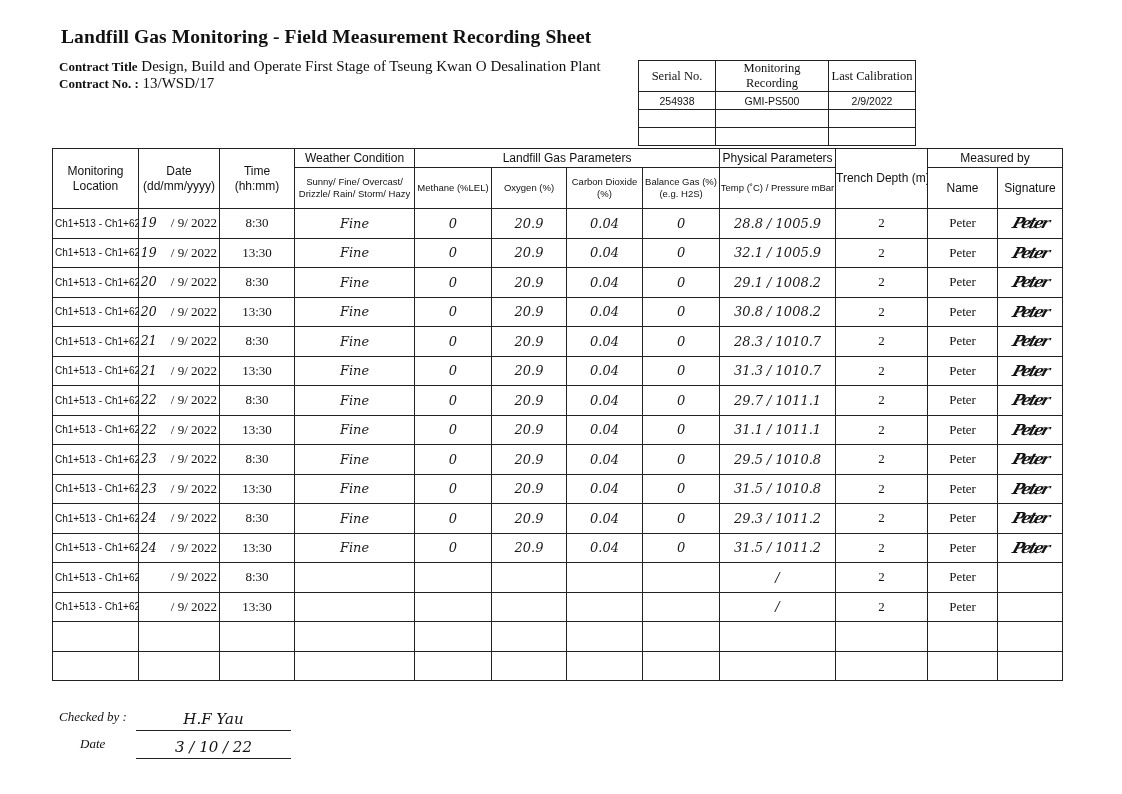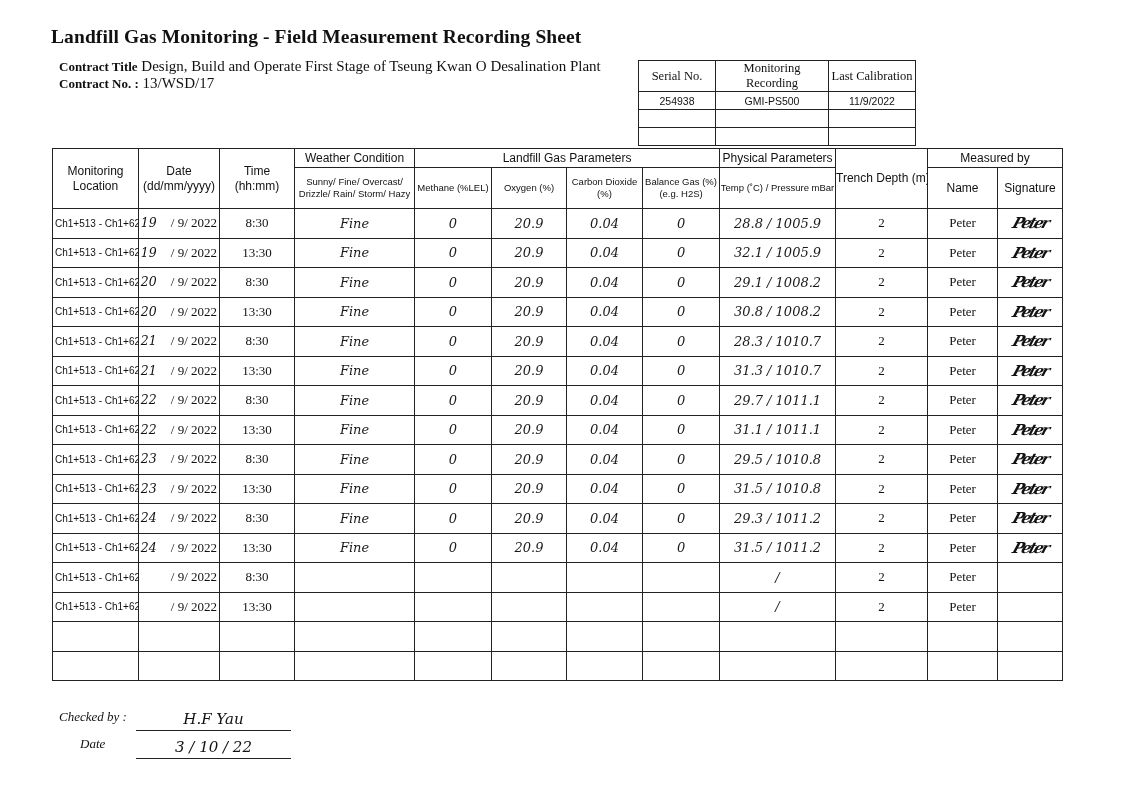--- a/index.html
+++ b/index.html
@@ -10,21 +10,21 @@
     body {
       width: 1122px;
       height: 794px;
       position: relative;
       overflow: hidden;
       font-family: "Liberation Sans", sans-serif;
       color: #111;
     }
     .title {
       position: absolute;
-      left: 51px;
+      left: 61px;
       top: 26px;
       font-family: "Liberation Serif", serif;
       font-weight: bold;
       font-size: 19.5px;
       letter-spacing: 0.1px;
     }
     .contract-line {
       position: absolute;
       left: 59px;
       font-family: "Liberation Serif", serif;
@@ -168,21 +168,21 @@
     <tr>
       <th class="c1">Serial No.</th>
       <th class="c2">Monitoring Recording</th>
       <th class="c3">Last Calibration</th>
     </tr>
   </thead>
   <tbody id="equip-body">
       <tr>
         <td>254938</td>
         <td>GMI-PS500</td>
-        <td>11/9/2022</td>
+        <td>2/9/2022</td>
       </tr>
       <tr>
         <td></td>
         <td></td>
         <td></td>
       </tr>
       <tr>
         <td></td>
         <td></td>
         <td></td>

